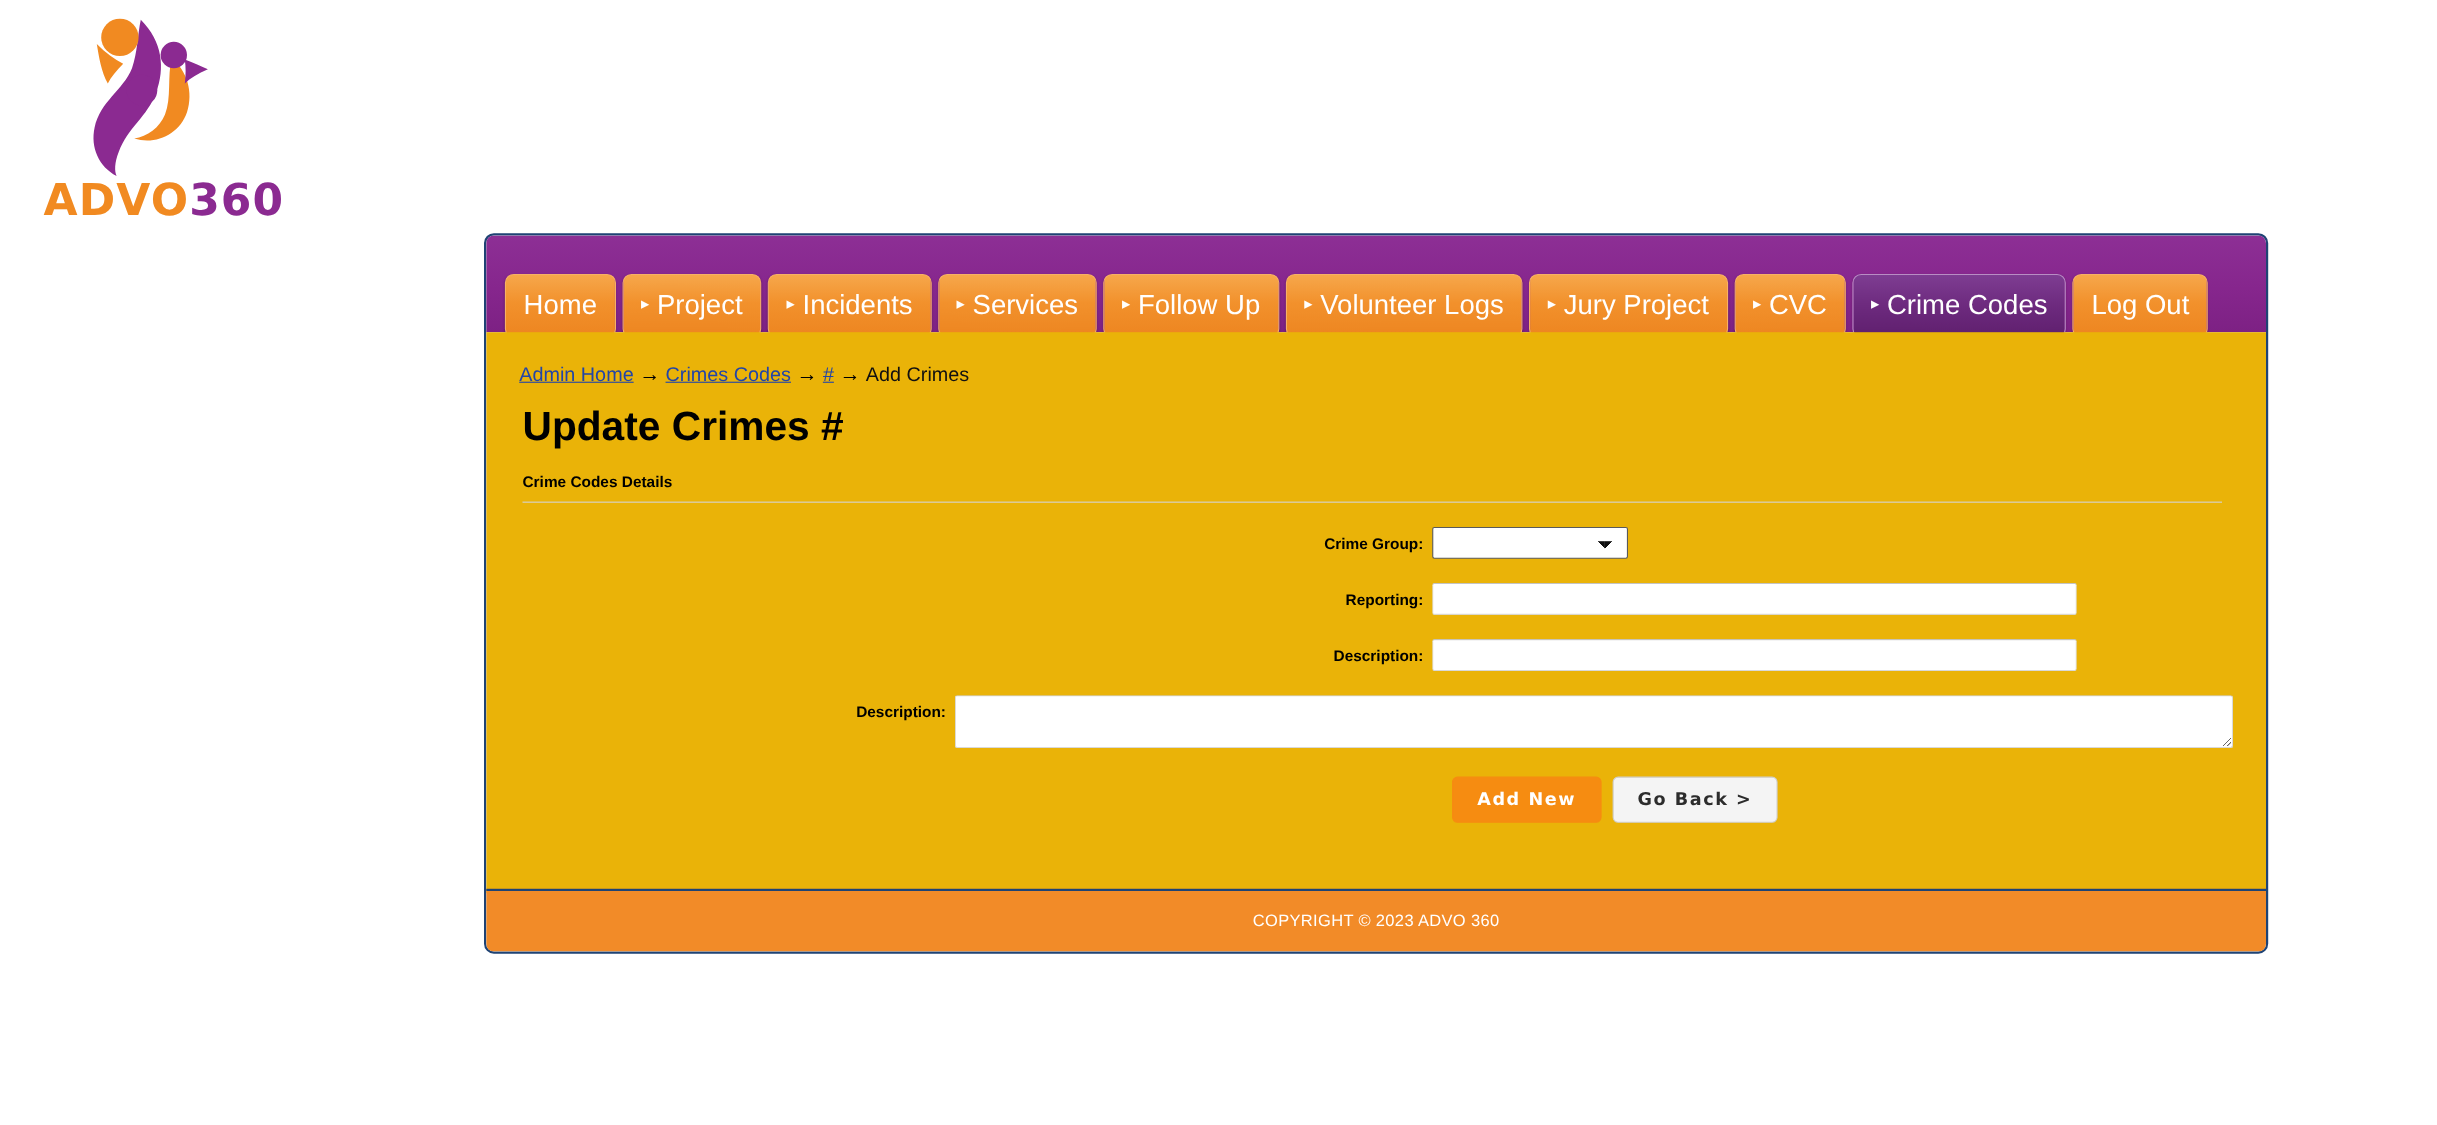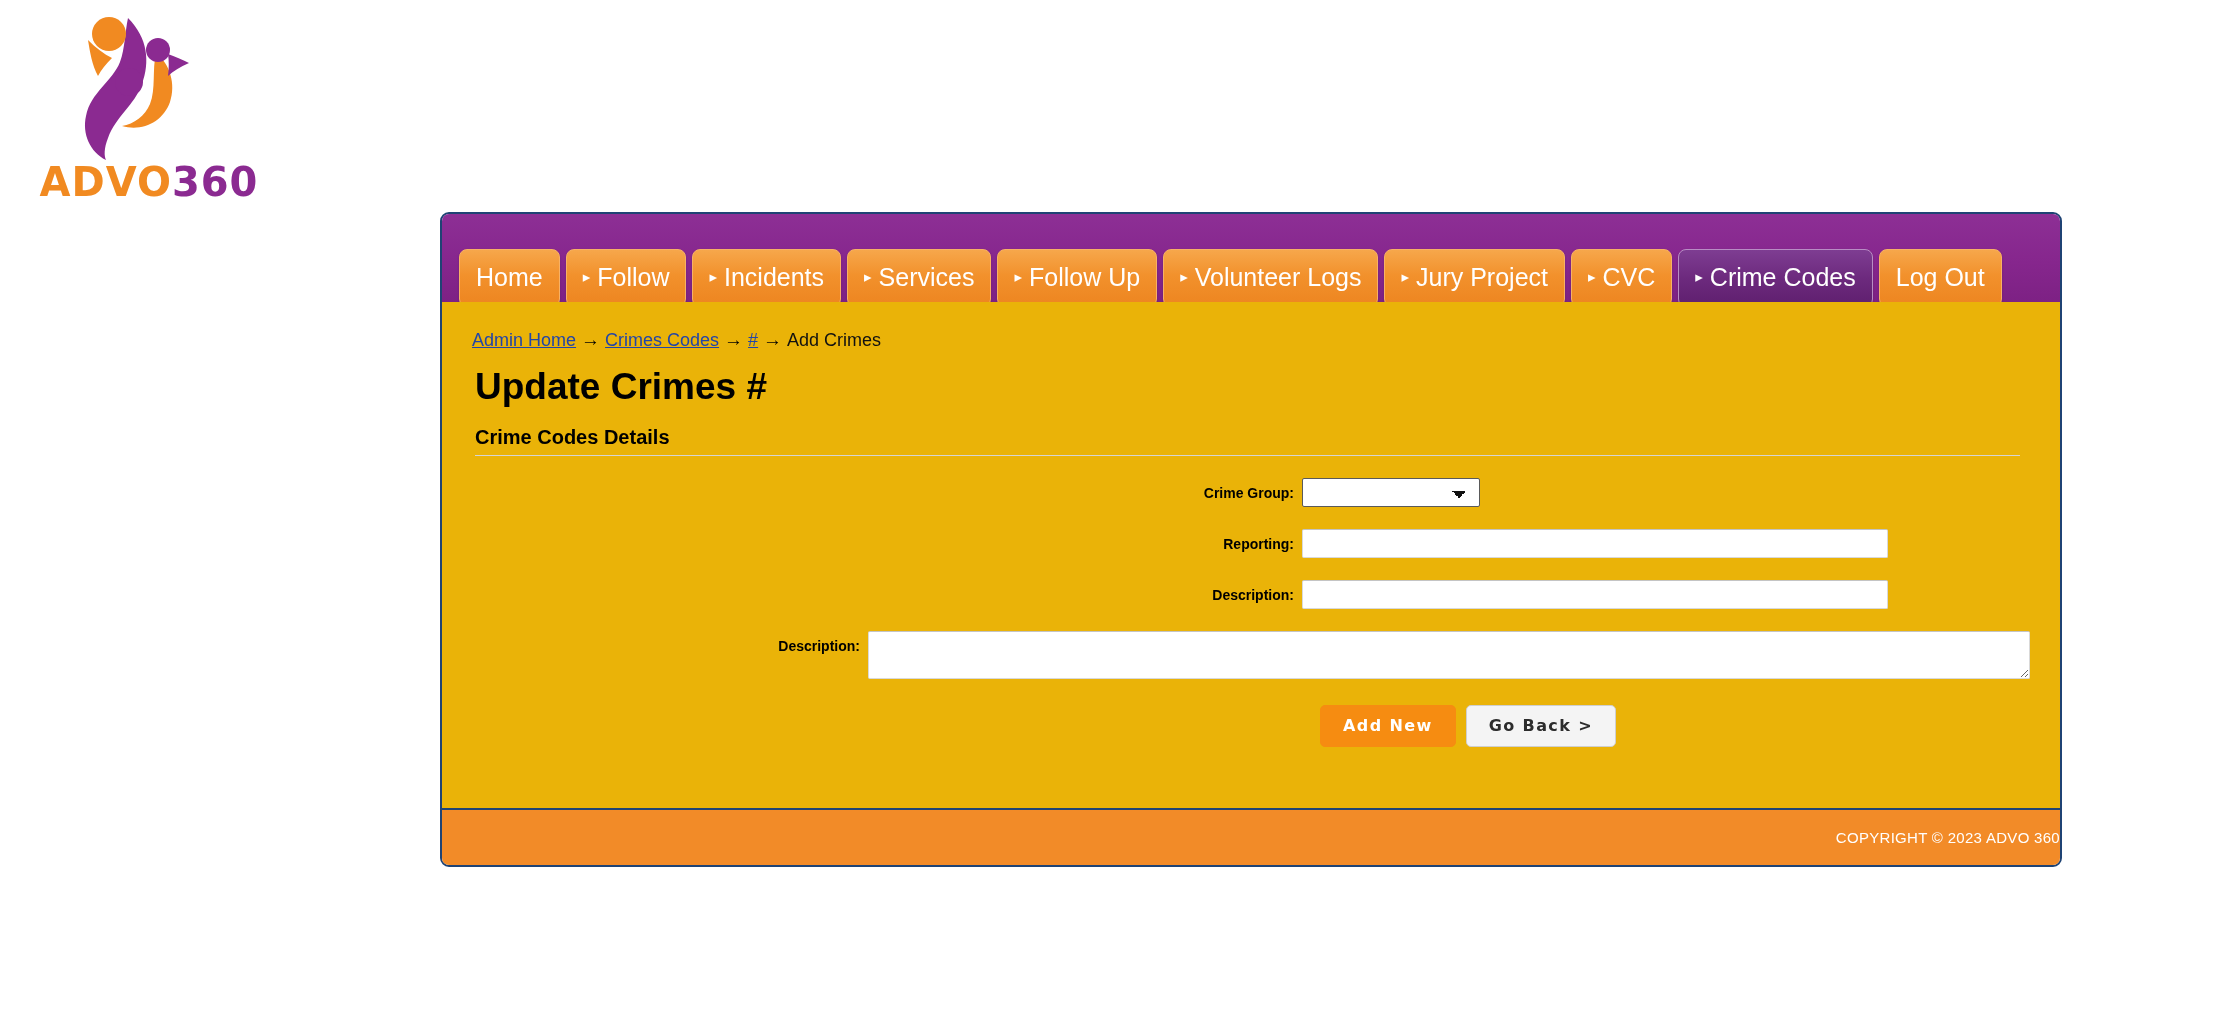--- a/index.html
+++ b/index.html
@@ -124,21 +124,21 @@
   .page-title {
     font-size: 37px;
     font-weight: 700;
     color: #000000;
     margin: 14px 0 18px 3px;
     letter-spacing: 0px;
     line-height: 42px;
   }
 
   .legend {
-    font-size: 20px;
+    font-size: 14px;
     font-weight: 700;
     color: #000000;
     margin: 0 0 0 3px;
     line-height: 22px;
   }
   .legend-rule {
     height: 1px;
     background: #d5d5d5;
     margin: 7px 0 0 3px;
     width: 1545px;
@@ -246,21 +246,21 @@
   .footer {
     position: absolute;
     left: 0;
     bottom: 0;
     width: 100%;
     height: 57px;
     background: #f28b28;
     border-top: 2px solid #1f4374;
     display: flex;
     align-items: center;
-    justify-content: flex-end;
+    justify-content: center;
   }
   .footer-text {
     color: #ffffff;
     font-size: 15px;
     letter-spacing: 0.3px;
   }
 </style>
 </head>
 <body>
 
@@ -280,21 +280,21 @@
 </div>
 
 <div class="app-frame">
 
   <div class="nav-header" id="nav-root">
       <div class="nav-item">
         <span>Home</span>
       </div>
       <div class="nav-item">
         <span class="nav-caret">▸</span>
-        <span>Follow</span>
+        <span>Project</span>
       </div>
       <div class="nav-item">
         <span class="nav-caret">▸</span>
         <span>Incidents</span>
       </div>
       <div class="nav-item">
         <span class="nav-caret">▸</span>
         <span>Services</span>
       </div>
       <div class="nav-item">

